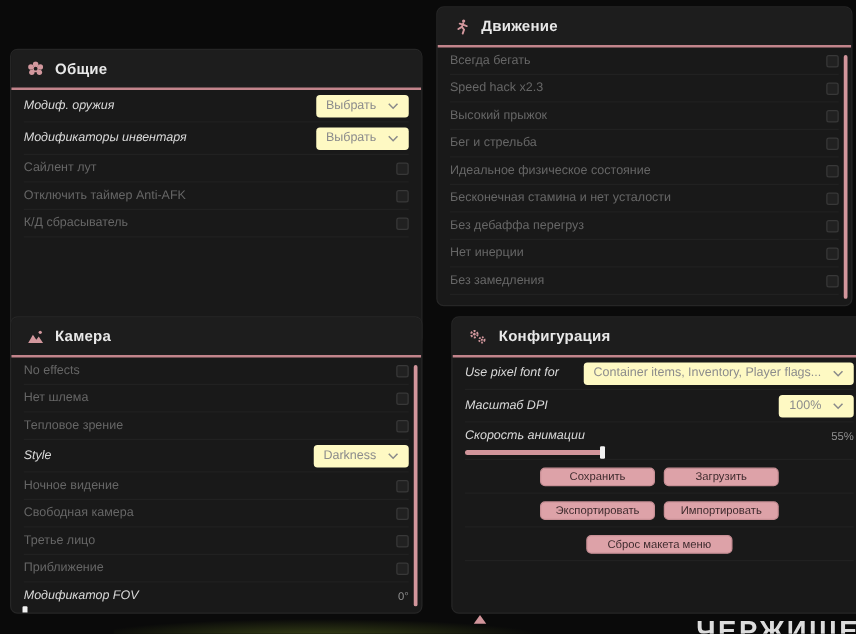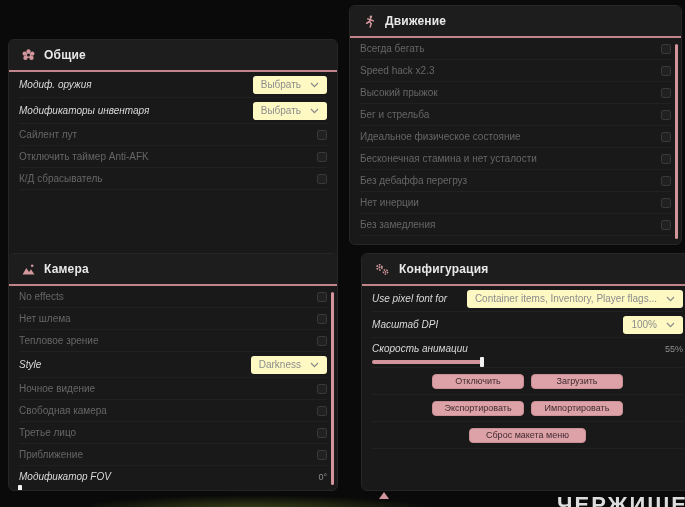--- a/index.html
+++ b/index.html
@@ -319,21 +319,21 @@
         <div class="slider-top">
           <span class="lbl bright">Скорость анимации</span>
           <span class="val">55%</span>
         </div>
         <div class="slider-track">
           <div class="slider-fill" style="width:55%"></div>
           <div class="slider-handle" style="left:55%"></div>
         </div>
       </div>
       <div class="row row-buttons">
-        <button class="pill-btn">Отключить</button>
+        <button class="pill-btn">Сохранить</button>
         <button class="pill-btn">Загрузить</button>
       </div>
       <div class="row row-buttons">
         <button class="pill-btn">Экспортировать</button>
         <button class="pill-btn">Импортировать</button>
       </div>
       <div class="row row-buttons">
         <button class="pill-btn wide">Сброс макета меню</button>
       </div>
     </div>

